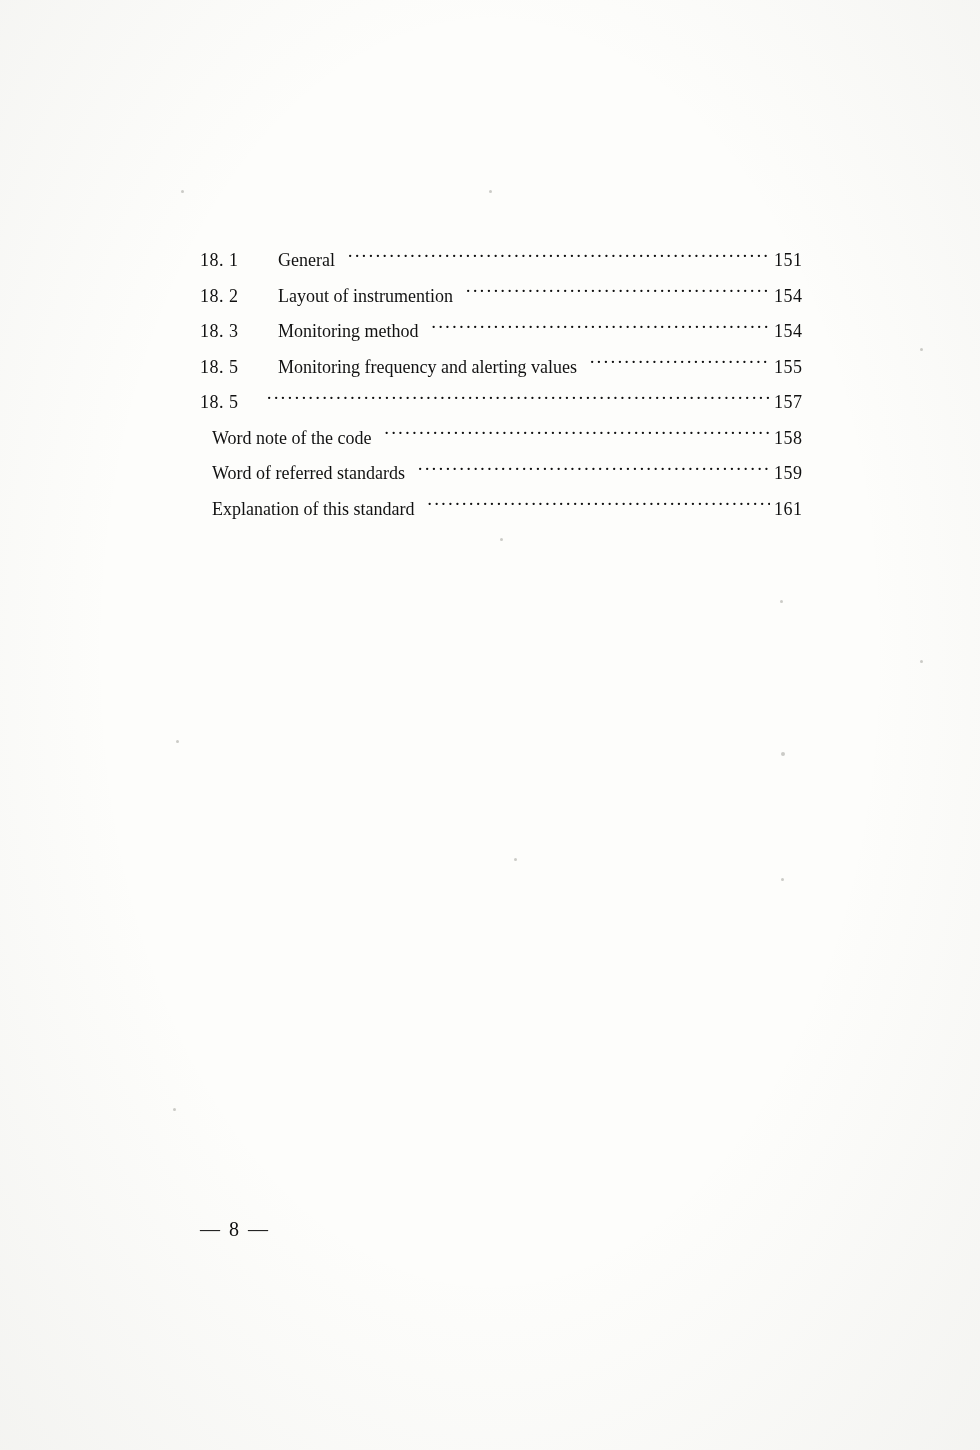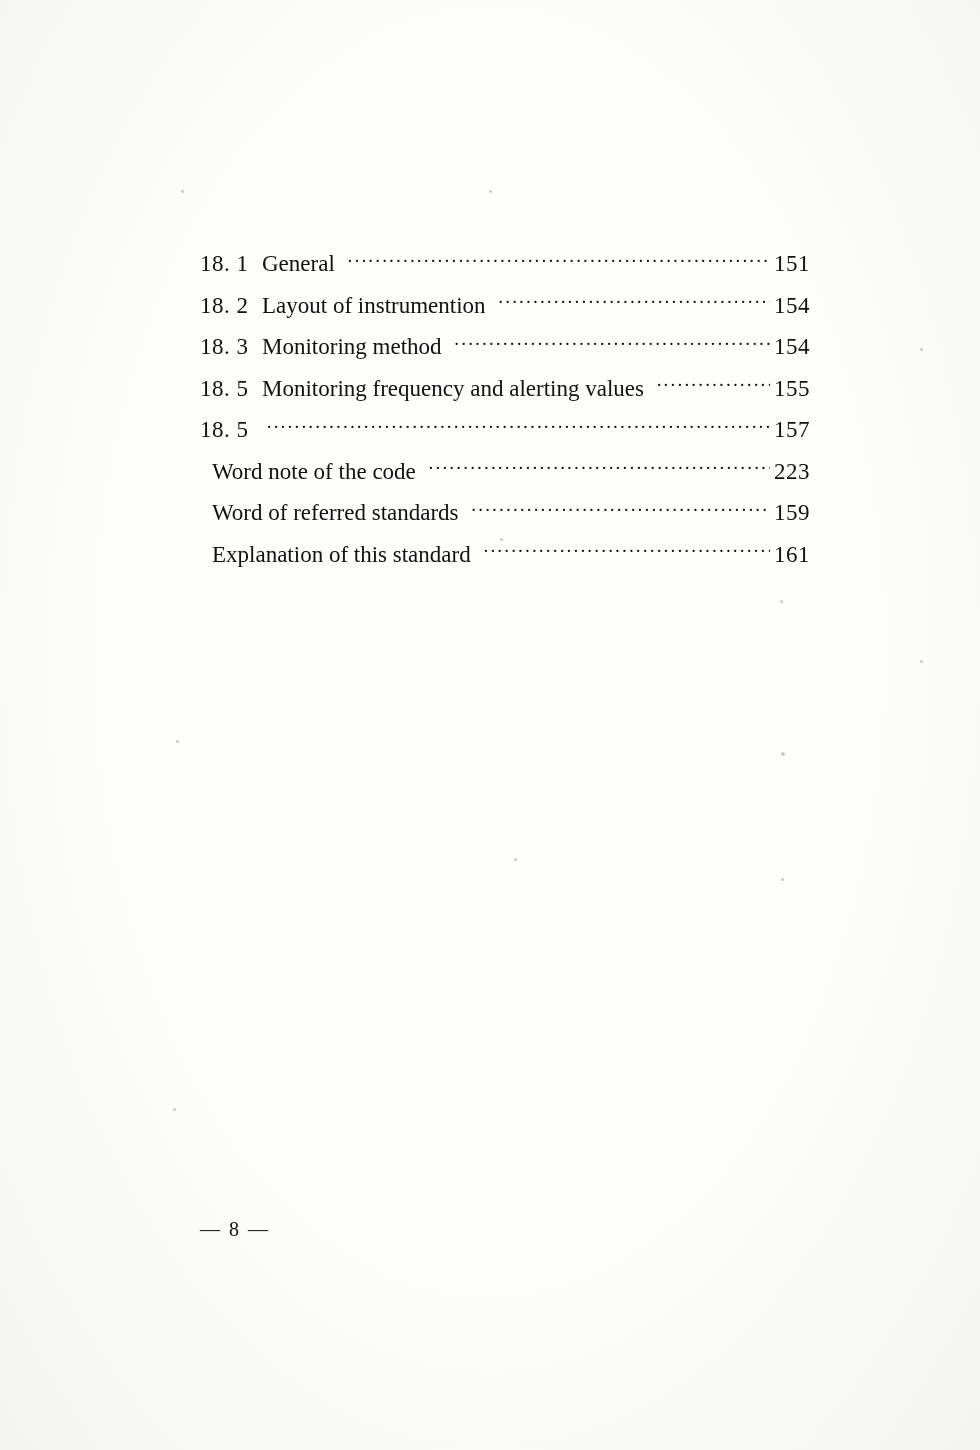--- a/index.html
+++ b/index.html
@@ -33,35 +33,36 @@
   .toc {
     position: absolute;
     left: 200px;
     top: 248px;
     width: 620px;
   }
 
   .toc-row {
     display: flex;
     align-items: baseline;
-    font-size: 23px;
+    font-size: 18px;
     line-height: 1.0;
     margin-bottom: 14.5px;
     white-space: nowrap;
   }
 
   .toc-row .num {
     width: 62px;
     flex: 0 0 62px;
     letter-spacing: 0.5px;
   }
 
   .toc-row .title {
     flex: 0 0 auto;
     padding-right: 8px;
+    margin-left: 16px;
   }
 
   .toc-row.indent .title {
     padding-left: 0;
   }
 
   .toc-row .leader {
     flex: 1 1 auto;
     overflow: hidden;
     position: relative;
@@ -144,21 +145,21 @@
 
     <div class="toc-row indent">
       <span class="num">18. 5</span>
       <span class="leader"></span>
       <span class="page-no">157</span>
     </div>
 
     <div class="toc-row flush">
       <span class="title">Word note of the code</span>
       <span class="leader"></span>
-      <span class="page-no">223</span>
+      <span class="page-no">158</span>
     </div>
 
     <div class="toc-row flush">
       <span class="title">Word of referred standards</span>
       <span class="leader"></span>
       <span class="page-no">159</span>
     </div>
 
     <div class="toc-row flush">
       <span class="title">Explanation of this standard</span>

